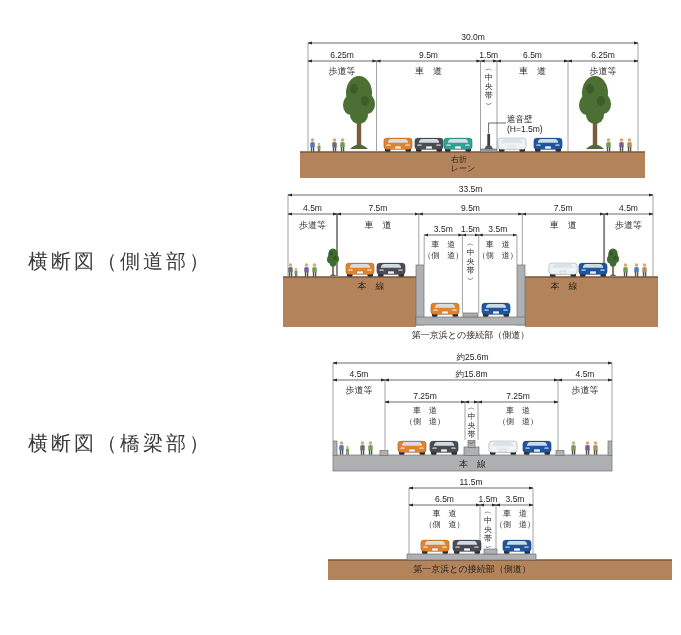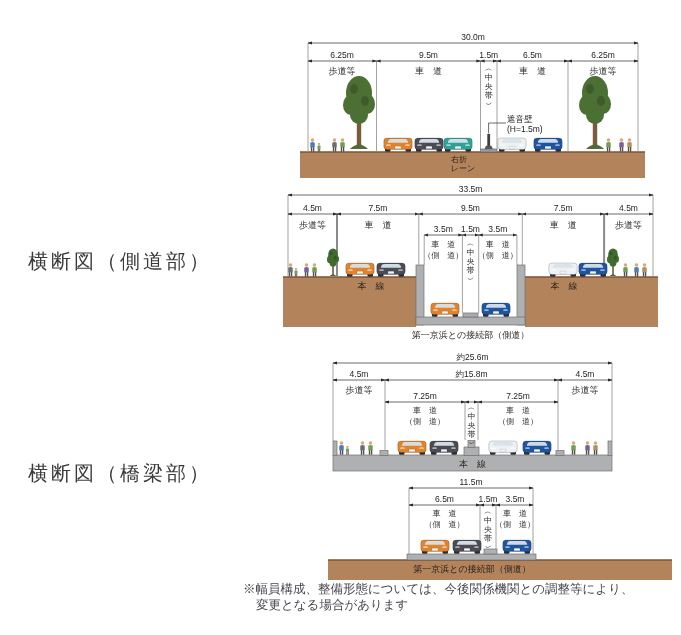--- a/index.html
+++ b/index.html
@@ -1,19 +1,19 @@
 <!DOCTYPE html>
 <html><head>
 <meta charset="utf-8">
 <style>
   html,body{margin:0;padding:0;background:#ffffff;}
   .canvas{position:relative;width:681px;height:635px;background:#ffffff;overflow:hidden;
           font-family:"Liberation Sans",sans-serif;}
   .title{position:absolute;left:28px;font-size:20px;letter-spacing:3px;color:#3b3b3b;white-space:nowrap;}
-  .t1{top:90px;} .t2{top:248px;} .t3{top:460px;}
+  .t1{top:90px;} .t2{top:248px;} .t3{top:430px;}
   .diag{position:absolute;}
   .d1{left:300px;top:28px;}
   .d2{left:283px;top:183px;}
   .d3{left:325px;top:352px;}
   .d4{left:320px;top:478px;}
   .footnote{position:absolute;left:243px;top:581px;font-size:12.5px;line-height:16px;color:#45454f;}
   .footnote .fn2{text-indent:13px;}
   svg text{font-family:"Liberation Sans",sans-serif;}
   .dim{stroke:#2b2b2b;stroke-width:0.7;}
   .dt{font-size:8.5px;fill:#1d1d1d;text-anchor:middle;}
@@ -354,18 +354,14 @@
     <text class="zn2" x="195" y="38">車　道</text>
     <text class="zn2" x="195" y="49">（側　道）</text>
 
     <use href="#car" x="100" y="60" width="30" height="16" color="#e0832c"></use>
     <use href="#car" x="132" y="60" width="30" height="16" color="#4b4b54"></use>
     <use href="#car" x="182" y="60" width="30" height="16" color="#1f55a0"></use>
 
     <text class="lbl-dark" x="152" y="94">第一京浜との接続部（側道）</text>
   </svg>
 
-  <div class="footnote">
-    <div>※幅員構成、整備形態については、今後関係機関との調整等により、</div>
-    <div class="fn2">変更となる場合があります</div>
-  </div>
 
 </div>
 
 </body></html>

